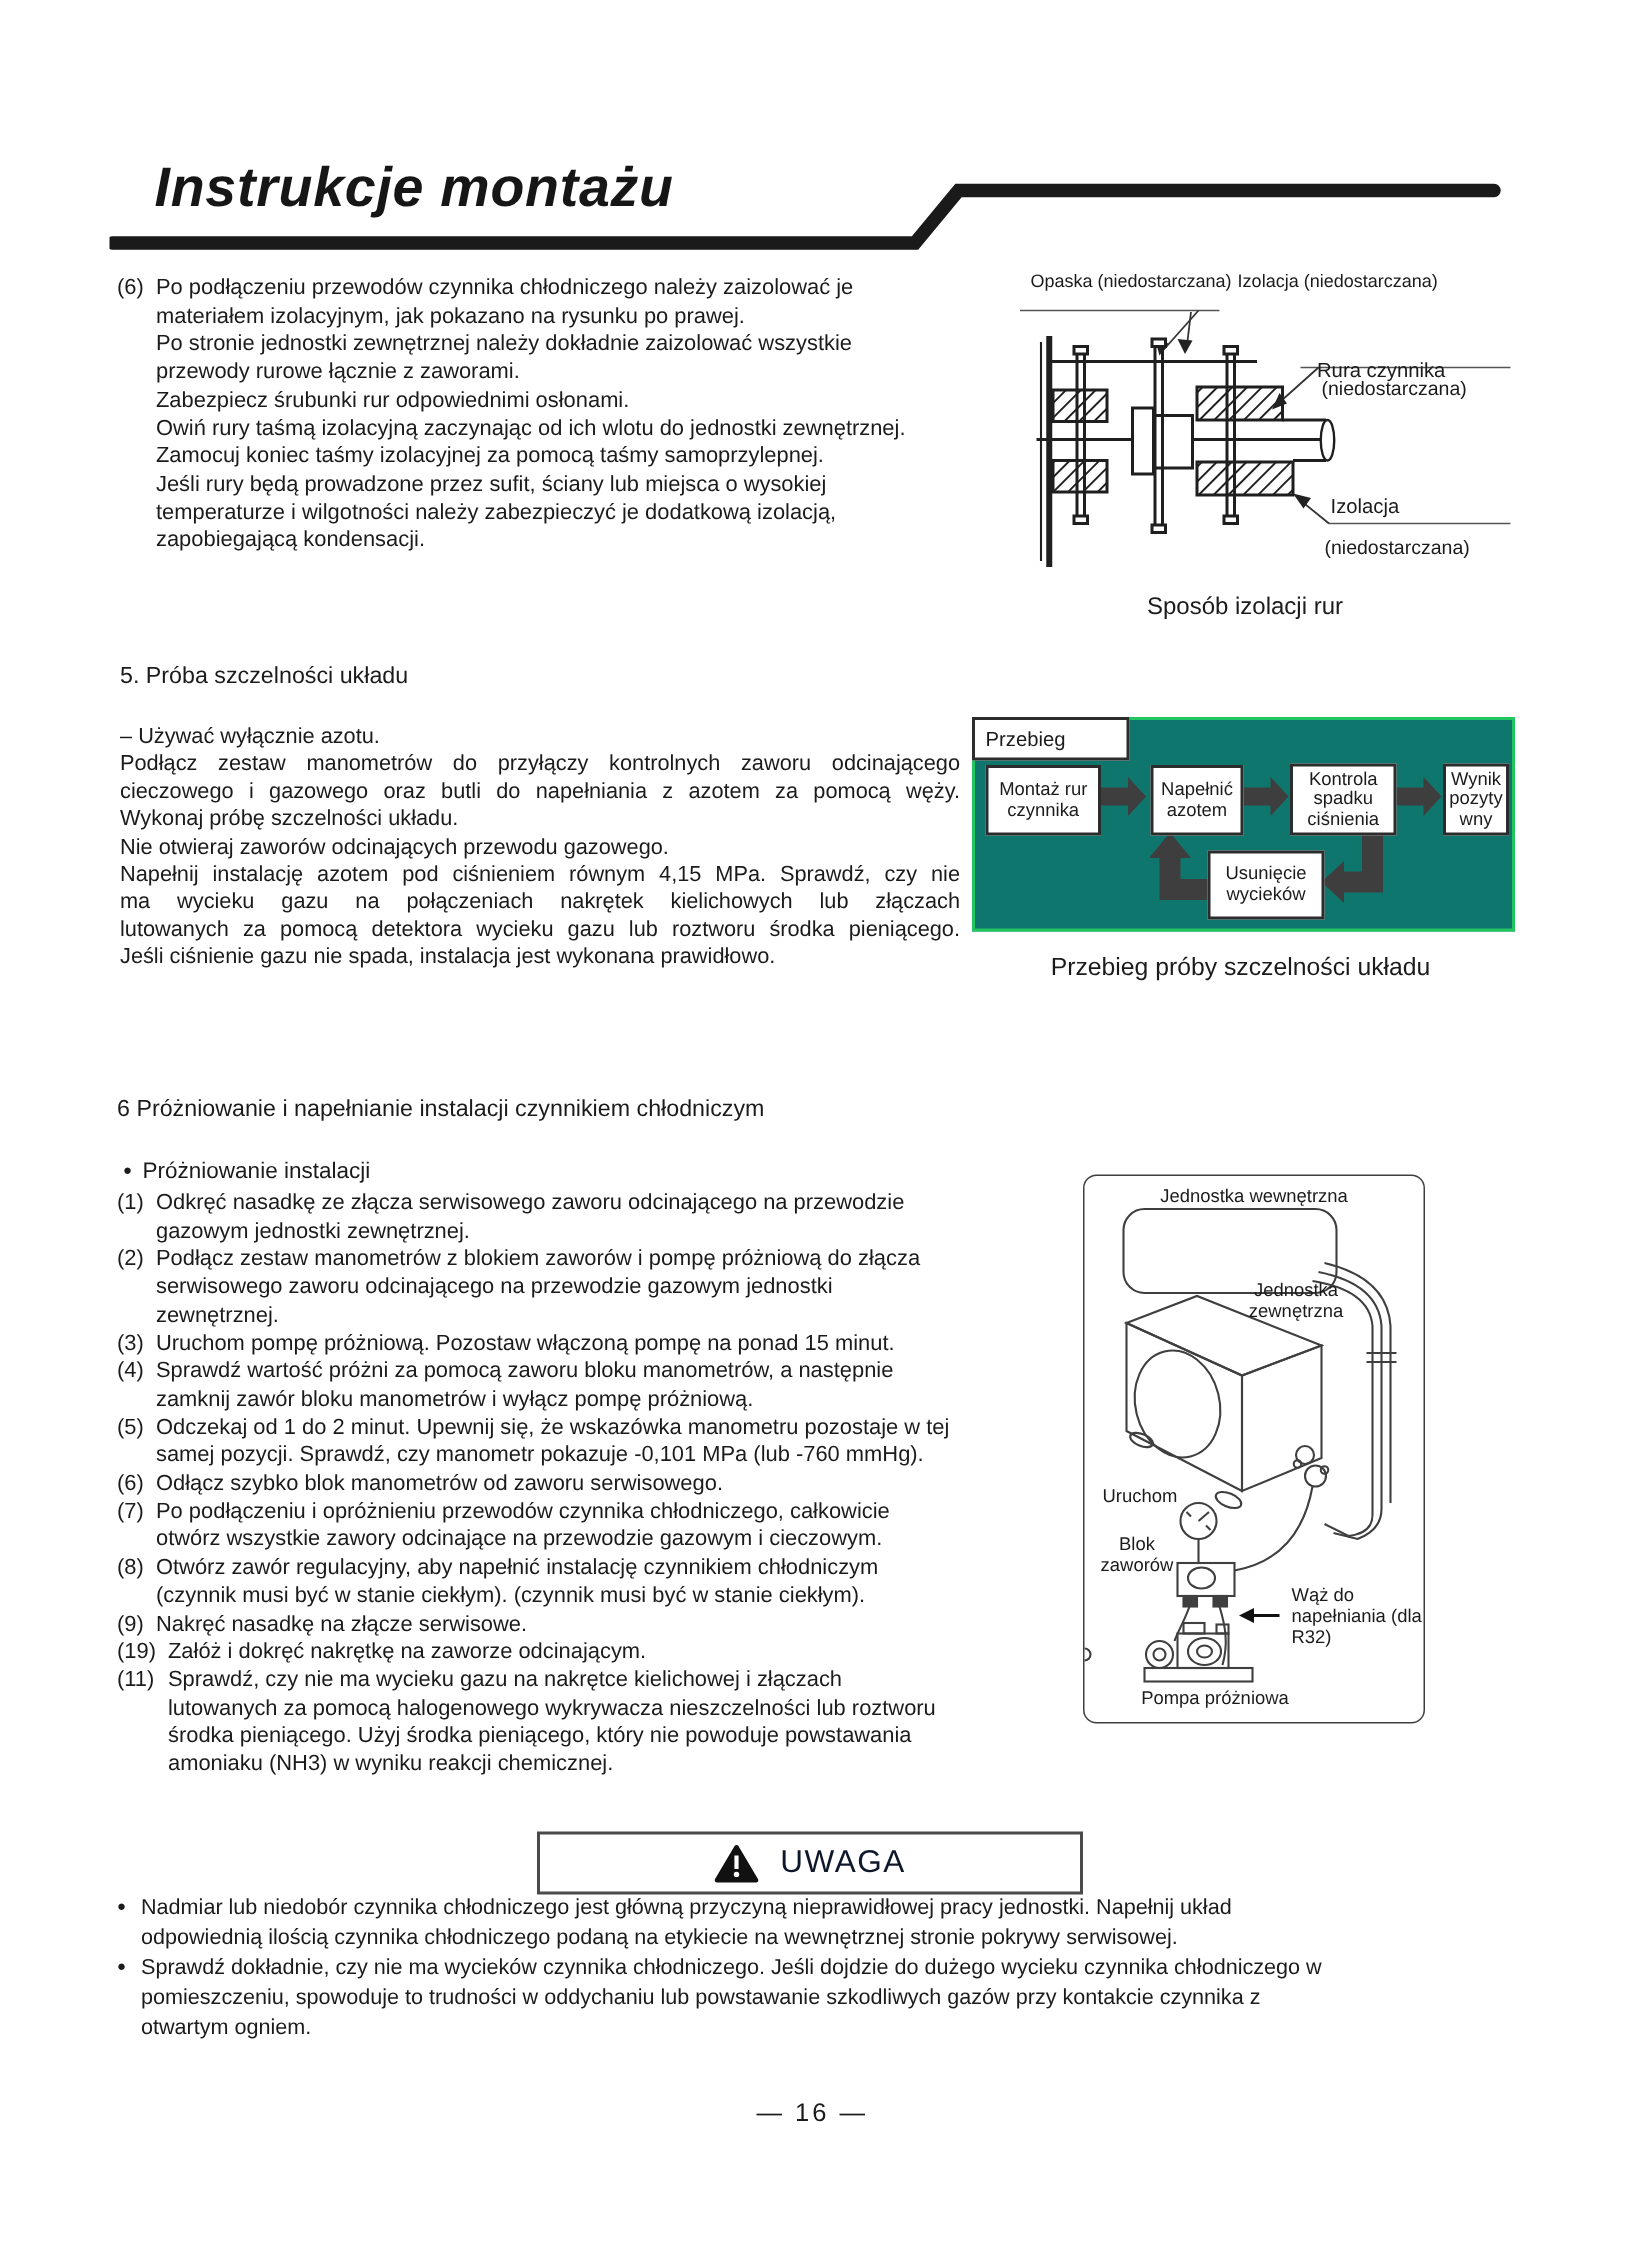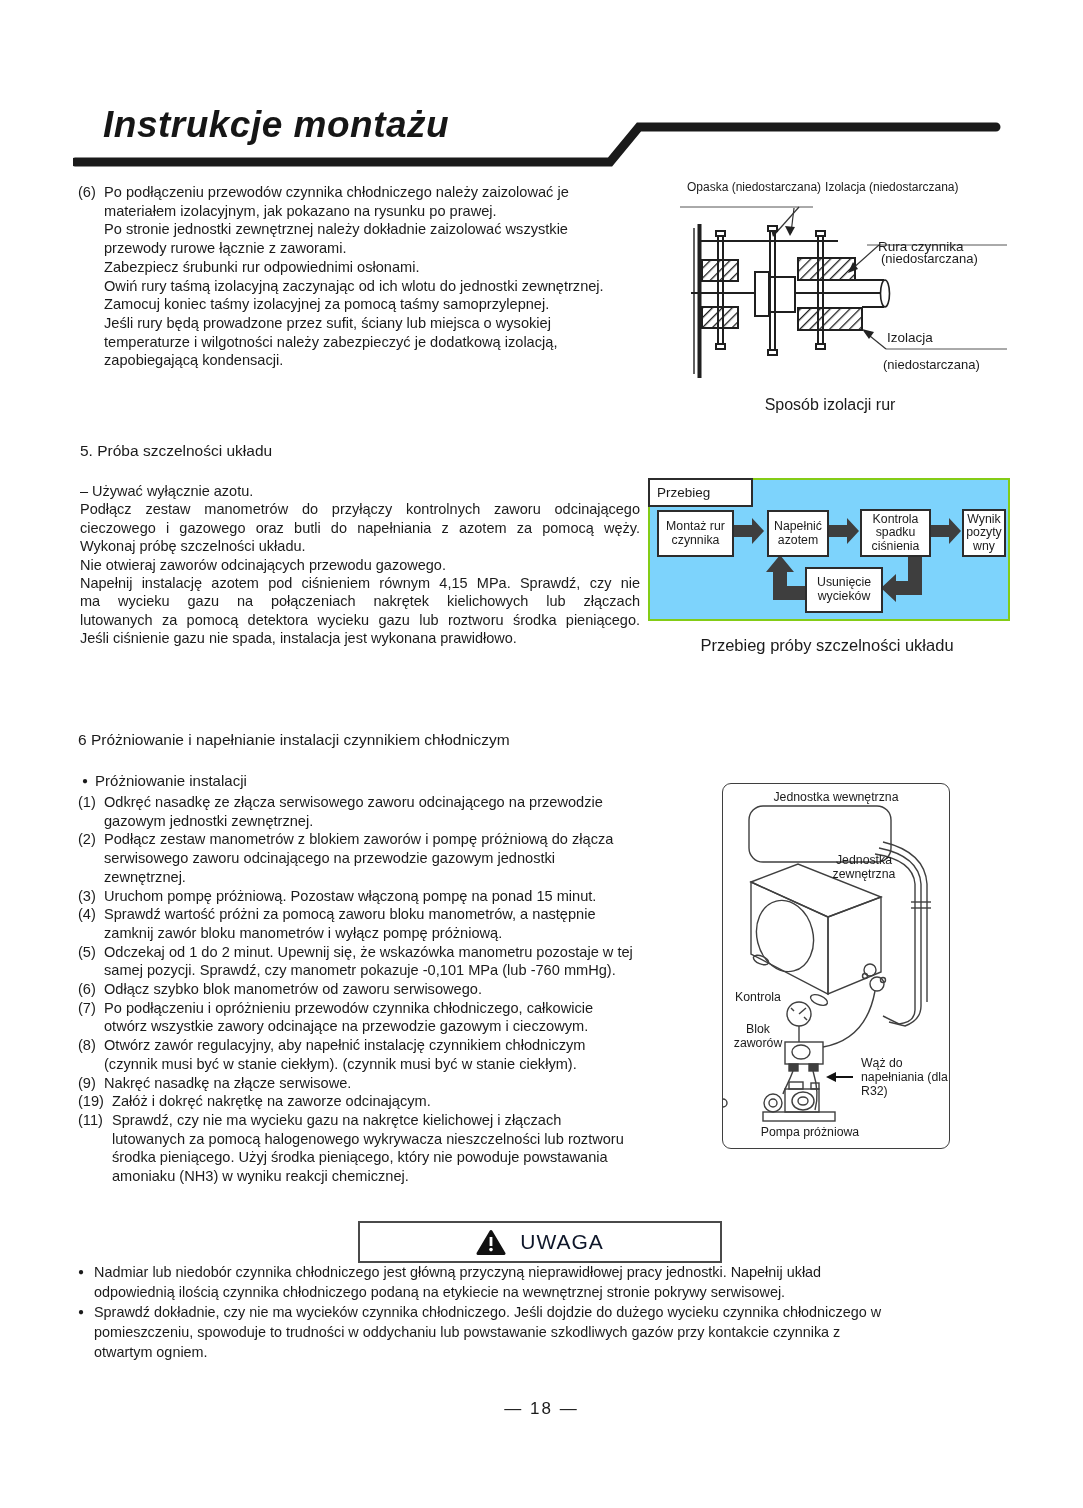--- a/index.html
+++ b/index.html
@@ -31,21 +31,21 @@
   .lbl-izo{left:212px; top:154px; font-size:13.5px;}
   .lbl-izo-sub{left:208px; top:181px; font-size:13px;}
   .fig-ins .caption{left:55px; top:220px; width:200px; text-align:center; font-size:16px;}
 
   
   .s5-head{left:80px; top:442px; font-size:15.5px;}
   .s5-lines{left:80px; top:482px; width:560px; font-size:14.5px; line-height:18.4px;}
   .s5-lines .jst{text-align:justify; text-align-last:justify;}
 
   
-  .flow{left:648px; top:478px; width:358px; height:139px; border:2px solid #84cc16; background:#7dd3fc;}
+  .flow{left:648px; top:478px; width:358px; height:139px; border:2px solid #22c55e; background:#0f766e;}
   .flow-head{left:-2px; top:-2px; width:94px; height:25px; border:2px solid #2c2c2c; background:#fff;
     font-size:13.5px; display:flex; align-items:center; padding-left:7px;}
   .fbox{border:2px solid #2c2c2c; background:#fff; font-size:12.3px; line-height:13.6px;
     display:flex; align-items:center; justify-content:center; text-align:center; overflow-wrap:anywhere;}
   .fb1{left:7px;  top:30px; width:73px; height:43px;}
   .fb2{left:117px;top:30px; width:58px; height:43px;}
   .fb3{left:210px;top:29px; width:67px; height:44px;}
   .fb4{left:312px;top:29px; width:40px; height:44px;}
   .fb5{left:155px;top:87px; width:74px; height:42px;}
   .flow-cap{left:648px; top:636px; width:358px; text-align:center; font-size:16.5px;}
@@ -315,21 +315,21 @@
         <circle cx="50" cy="319" r="4"></circle>
         <ellipse cx="80" cy="317" rx="11" ry="9"></ellipse>
         <ellipse cx="80" cy="317" rx="5" ry="4"></ellipse>
       </g>
 
       <line x1="130" y1="293" x2="107" y2="293" stroke="#111" stroke-width="2"></line>
       <polygon points="103,293 113,288 113,298" fill="#111"></polygon>
     </svg>
     <div class="abs vlbl v-indoor">Jednostka wewnętrzna</div>
     <div class="abs vlbl v-outdoor">Jednostka zewnętrzna</div>
-    <div class="abs vlbl v-mano">Kontrola</div>
+    <div class="abs vlbl v-mano">Uruchom</div>
     <div class="abs vlbl v-blok">Blok zaworów</div>
     <div class="abs vlbl v-hose">Wąż do napełniania (dla R32)</div>
     <div class="abs vlbl v-pump">Pompa próżniowa</div>
   </div>
 
   <div class="abs warn-box">
     <svg width="30" height="27" viewBox="0 0 30 27">
       <polygon points="15,2.5 28,24.5 2,24.5" fill="#111" stroke="#111" stroke-width="3" stroke-linejoin="round"></polygon>
       <rect x="13.6" y="8" width="2.8" height="9" fill="#fff"></rect>
       <circle cx="15" cy="20.6" r="1.8" fill="#fff"></circle>
@@ -344,15 +344,15 @@
 odpowiednią ilością czynnika chłodniczego podaną na etykiecie na wewnętrznej stronie pokrywy serwisowej.</span>
     </div>
     <div class="bullet-row">
       <span class="dot">●</span>
       <span class="btext ml">Sprawdź dokładnie, czy nie ma wycieków czynnika chłodniczego. Jeśli dojdzie do dużego wycieku czynnika chłodniczego w
 pomieszczeniu, spowoduje to trudności w oddychaniu lub powstawanie szkodliwych gazów przy kontakcie czynnika z
 otwartym ogniem.</span>
     </div>
   </div>
 
-  <div class="abs page-num">— 18 —</div>
+  <div class="abs page-num">— 16 —</div>
 
 </div>
 
 </body></html>

